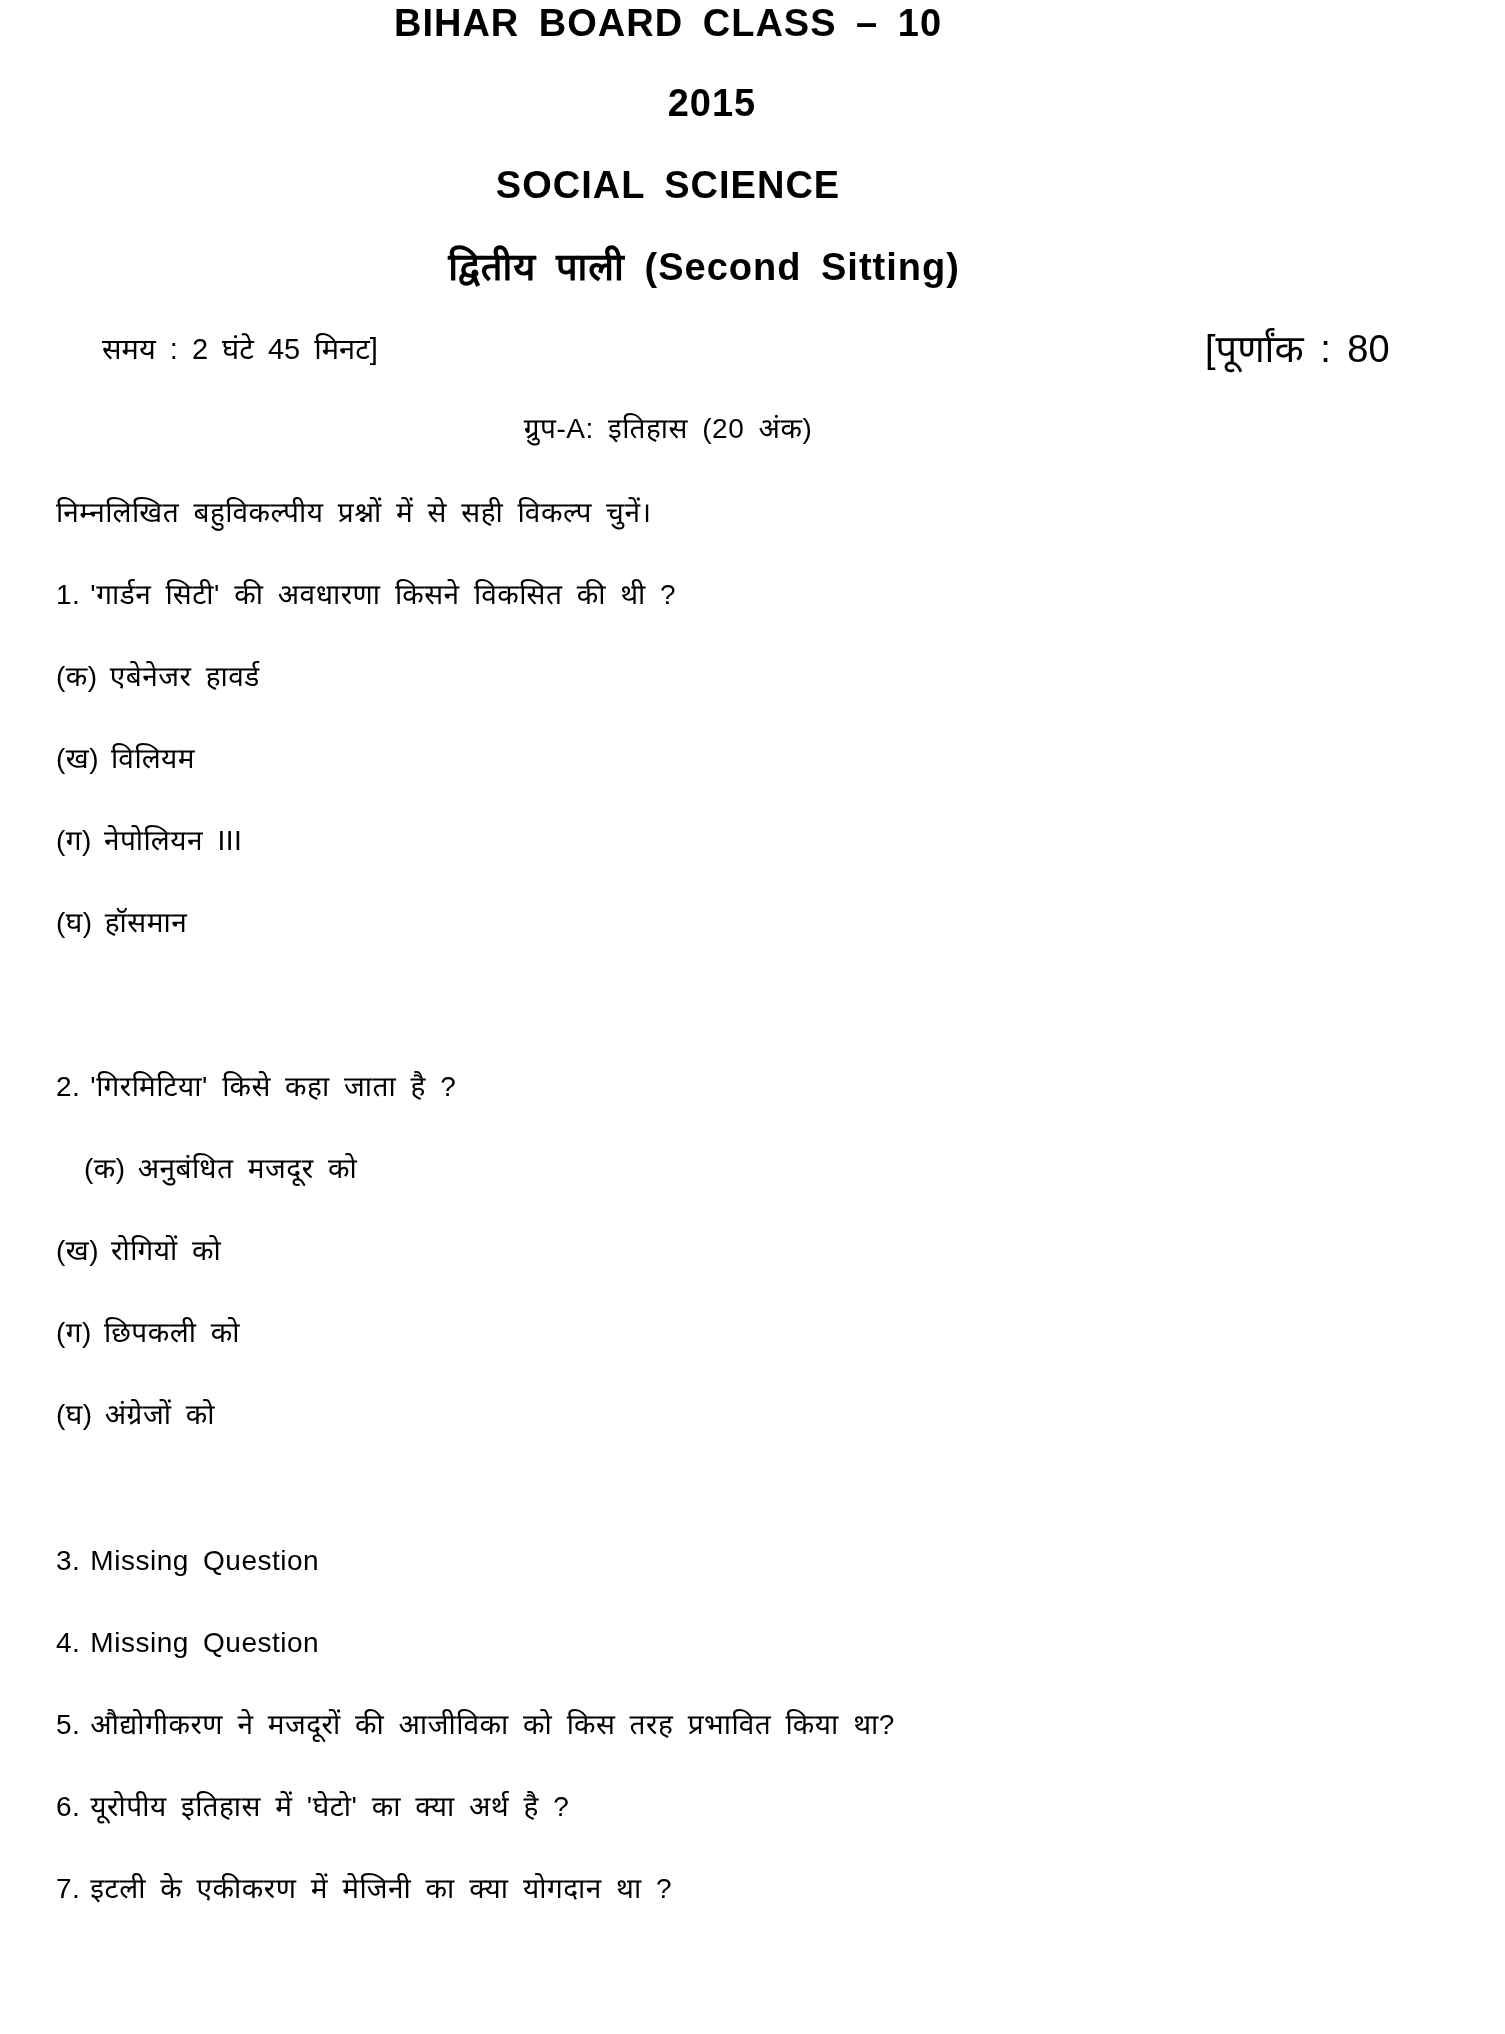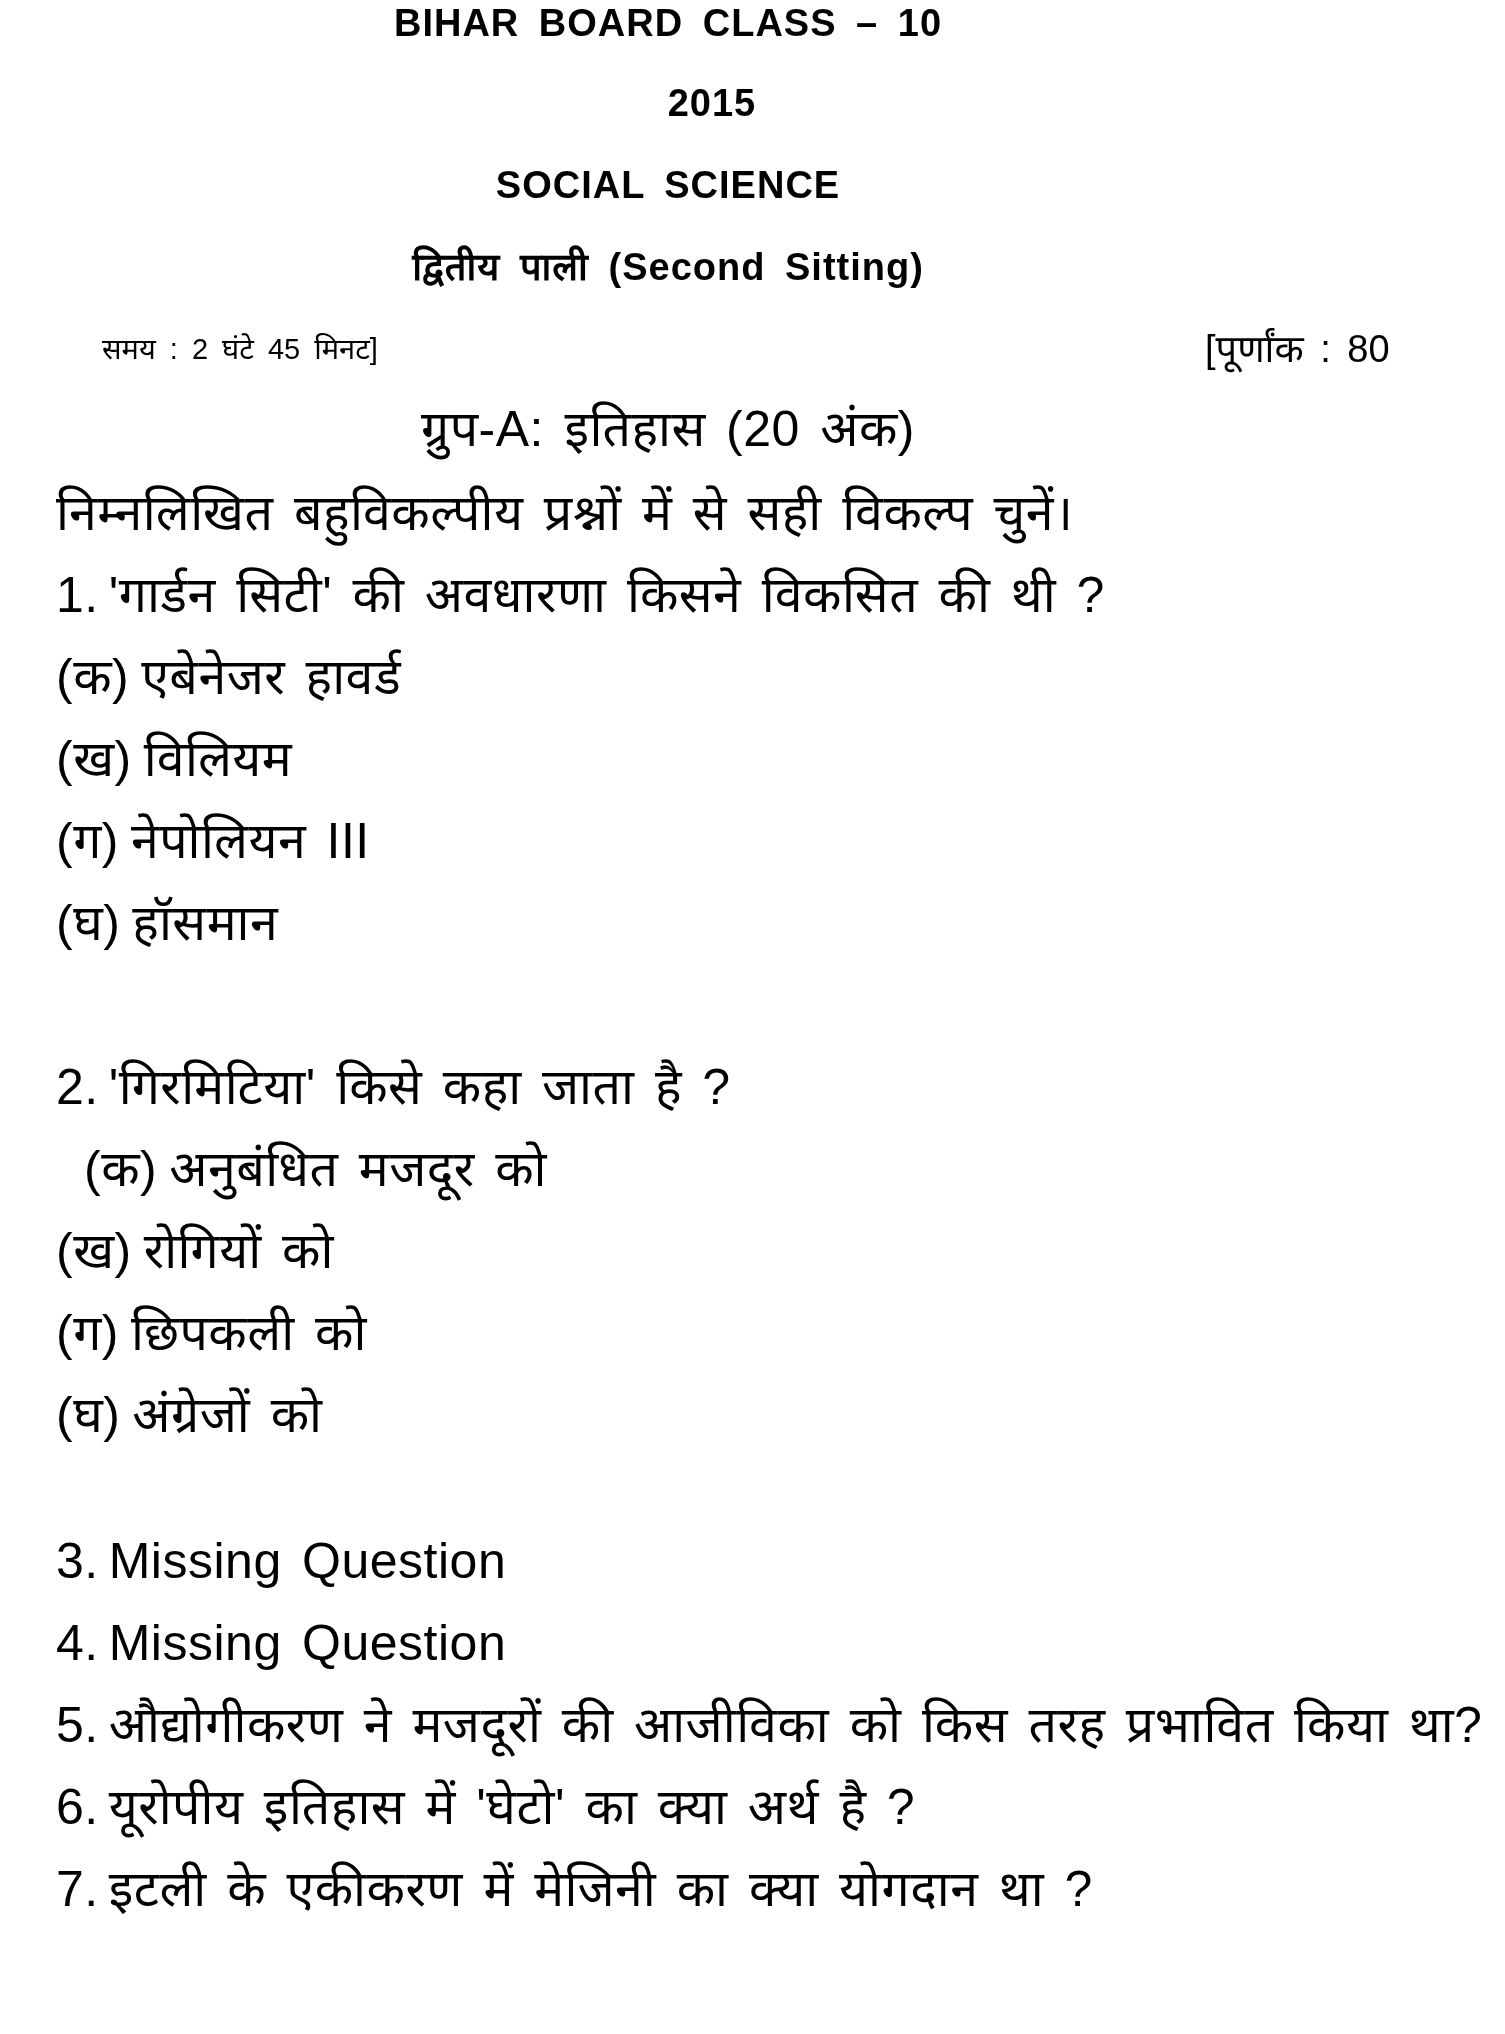--- a/index.html
+++ b/index.html
@@ -17,21 +17,21 @@
     }
     .page {
       position: absolute;
       left: 0; top: 0;
       width: 1505px;
       height: 2034px;
     }
     .line {
       position: absolute;
       white-space: nowrap;
-      font-size: 50px;
+      font-size: 28px;
       line-height: 46px;
       letter-spacing: 0.5px;
       word-spacing: 6px;
     }
     .center {
       left: 0;
       width: 1336px;
       text-align: center;
     }
     .title {
@@ -71,21 +71,21 @@
     .qnum { margin-right: 10px; }
   </style>
 </head>
 <body>
 
 <div class="page">
 
   <div class="line center title" style="top:0px;">BIHAR BOARD CLASS – 10</div>
   <div class="line center title" style="top:80px;padding-left:44px;">2015</div>
   <div class="line center title" style="top:162px;">SOCIAL SCIENCE</div>
-  <div class="line center title" style="top:244px;">द्वितीय पाली (Second Sitting)</div>
+  <div class="line center title" style="top:244px;padding-left:36px;">द्वितीय पाली (Second Sitting)</div>
 
   <div class="row-meta">
     <span class="meta-left">समय : 2 घंटे 45 मिनट]</span>
     <span class="meta-right">[पूर्णांक : 80</span>
   </div>
 
   <div class="line center" style="top:406px;">ग्रुप-A: इतिहास (20 अंक)</div>
   <div class="line left" style="top:490px;">निम्नलिखित बहुविकल्पीय प्रश्नों में से सही विकल्प चुनें।</div>
 
   <div class="line left" style="top:572px;">

